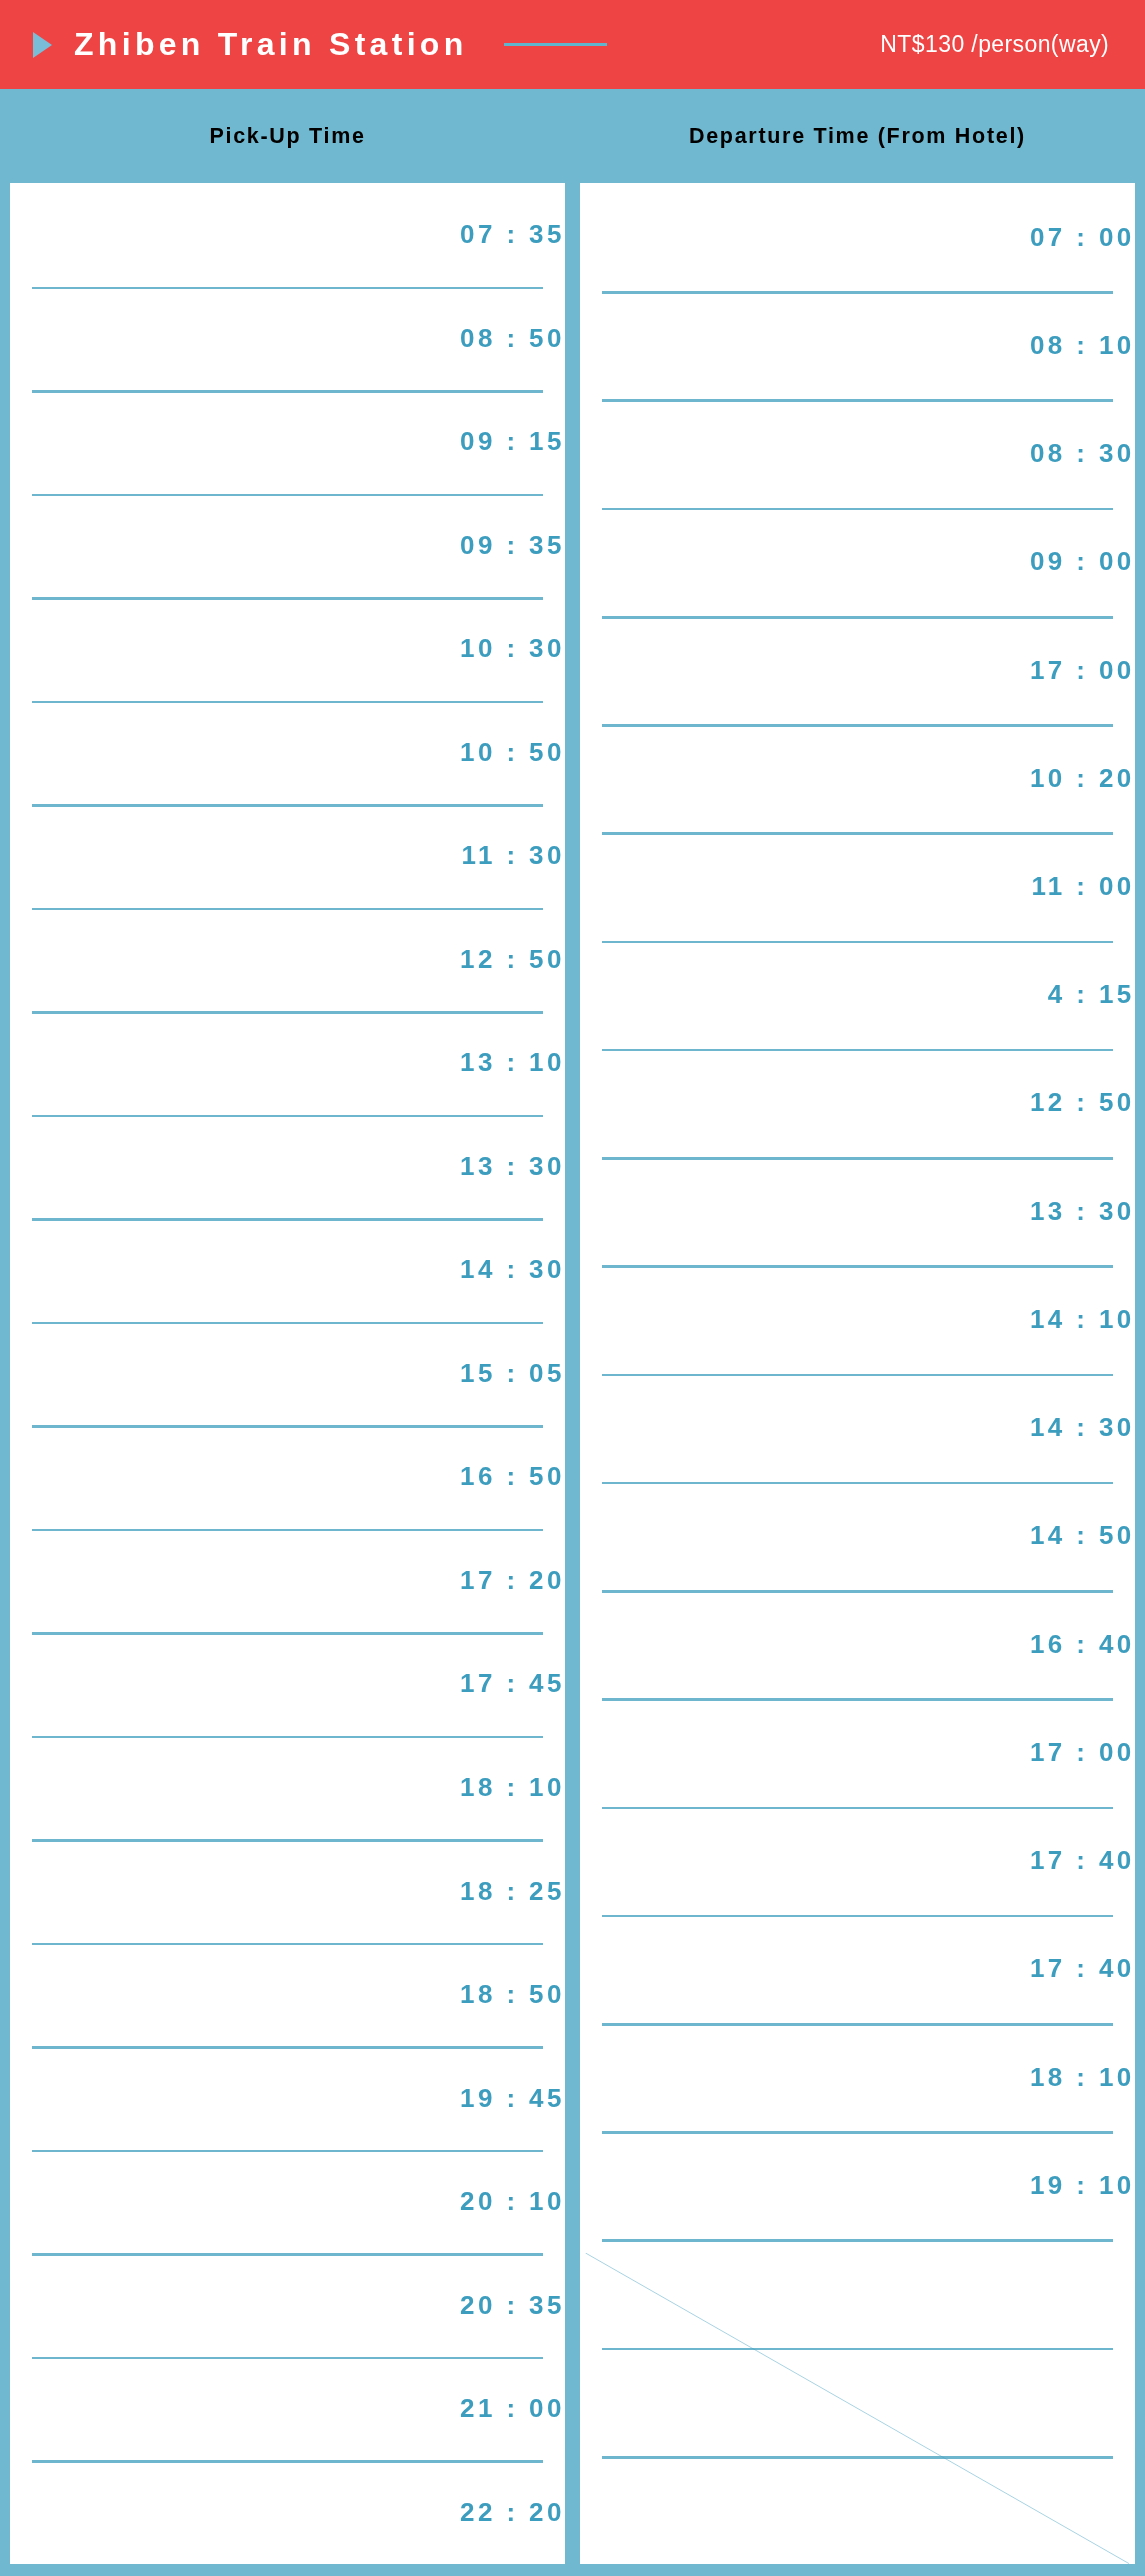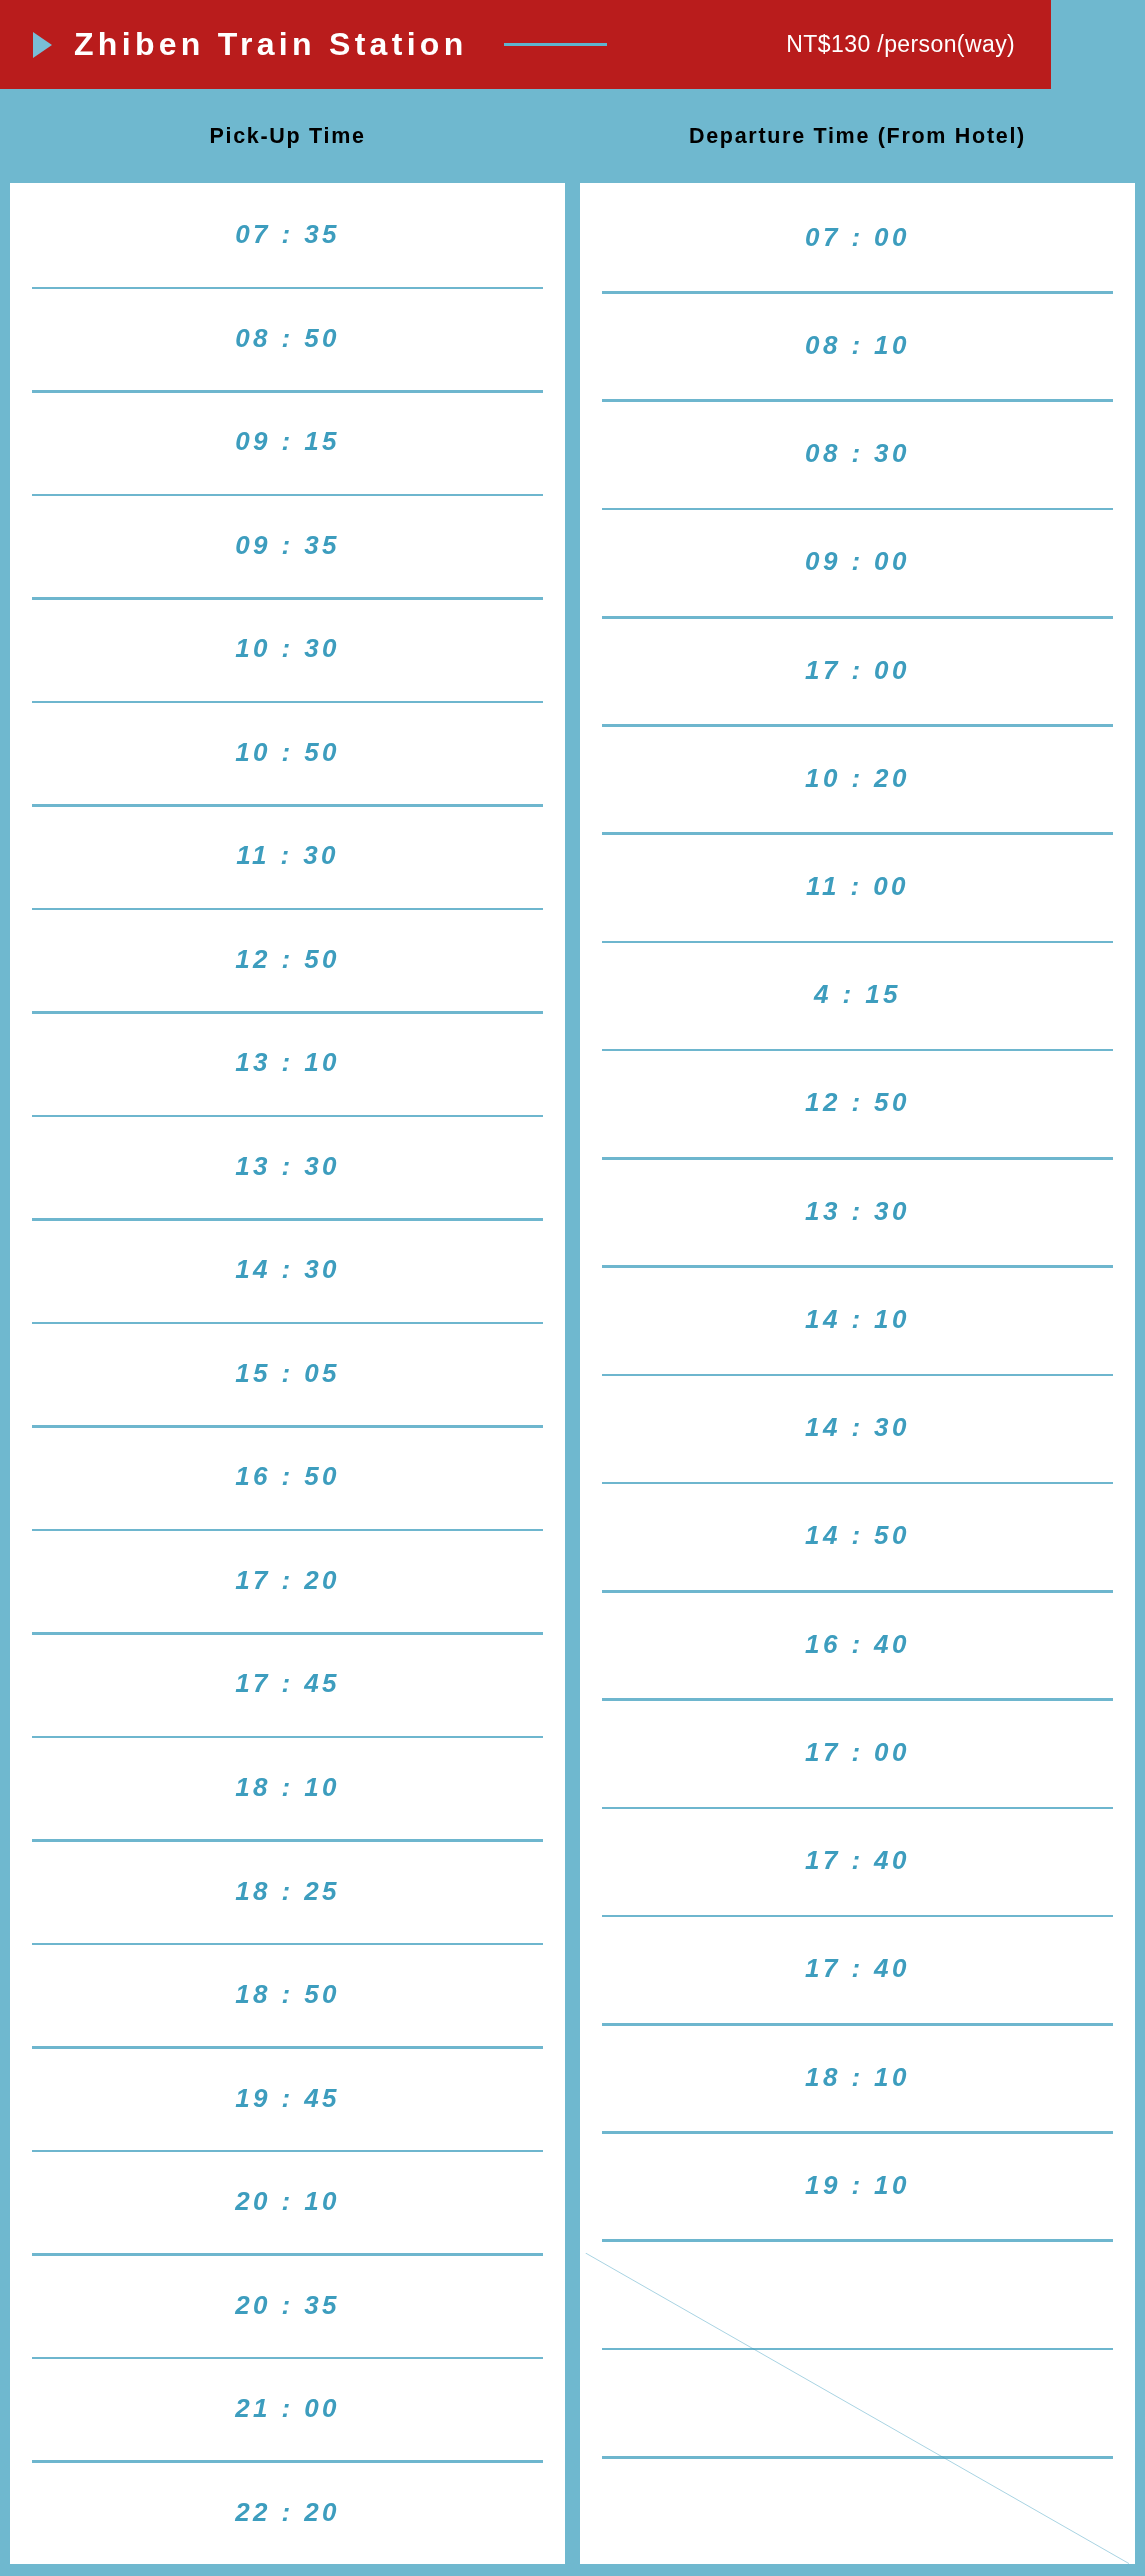--- a/index.html
+++ b/index.html
@@ -15,23 +15,23 @@
     height:2576px;
     position:relative;
     background:#6FB8CF;
     overflow:hidden;
   }
 
   
   .title-bar {
     position:absolute;
     top:0; left:0;
-    width:1051px;
+    width:1145px;
     height:89px;
-    background:#b91c1c;
+    background:#ef4444;
     display:flex;
     align-items:center;
     padding:0 29px 0 33px;
   }
   .play-triangle {
     width:0; height:0;
     border-top:13px solid transparent;
     border-bottom:13px solid transparent;
     border-left:19px solid #79BDD6;
     flex:0 0 auto;
@@ -103,23 +103,22 @@
     background:#FFFFFF;
     display:flex;
     flex-direction:column;
     position:relative;
   }
 
   .trow {
     flex:1 1 0;
     display:flex;
     align-items:center;
-    justify-content:center;
+    justify-content:flex-end;
     position:relative;
-    font-style:italic;
   }
   .trow + .trow::before {
     content:"";
     position:absolute;
     top:0; left:22px; right:22px;
     height:2.6px;
     background:#6EB6CE;
   }
   .trow .time {
     color:#3D9DBE;

